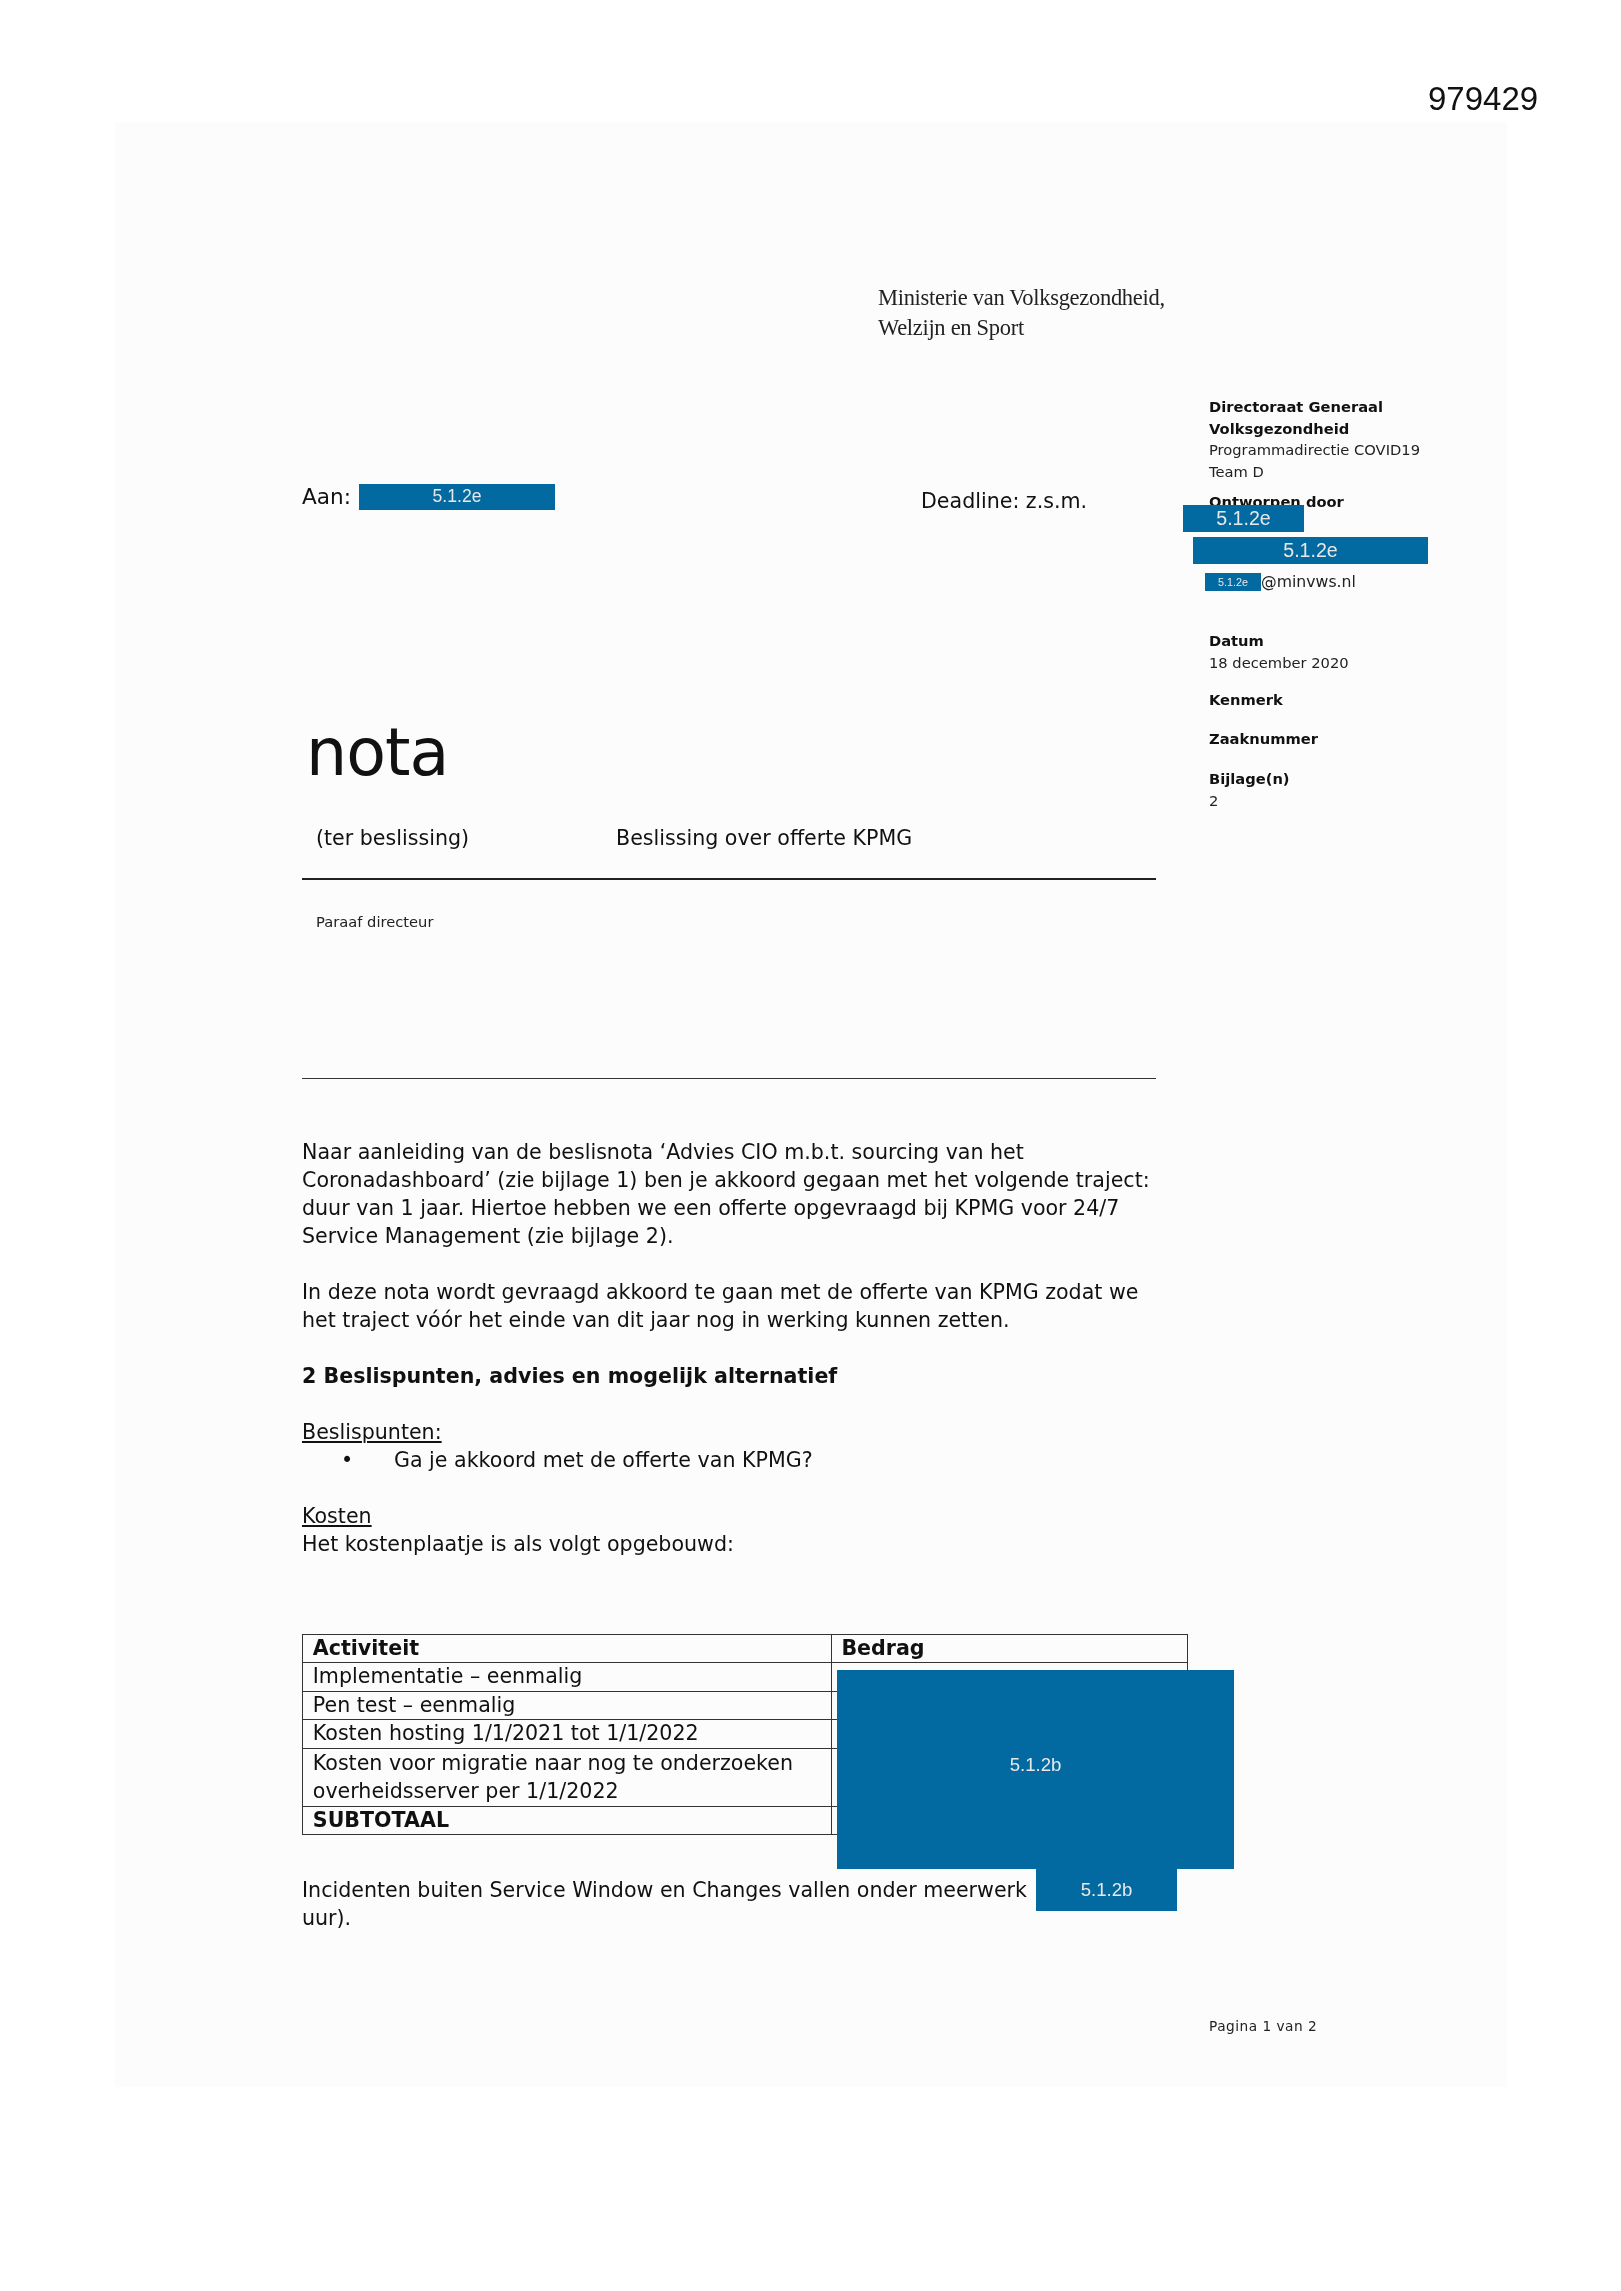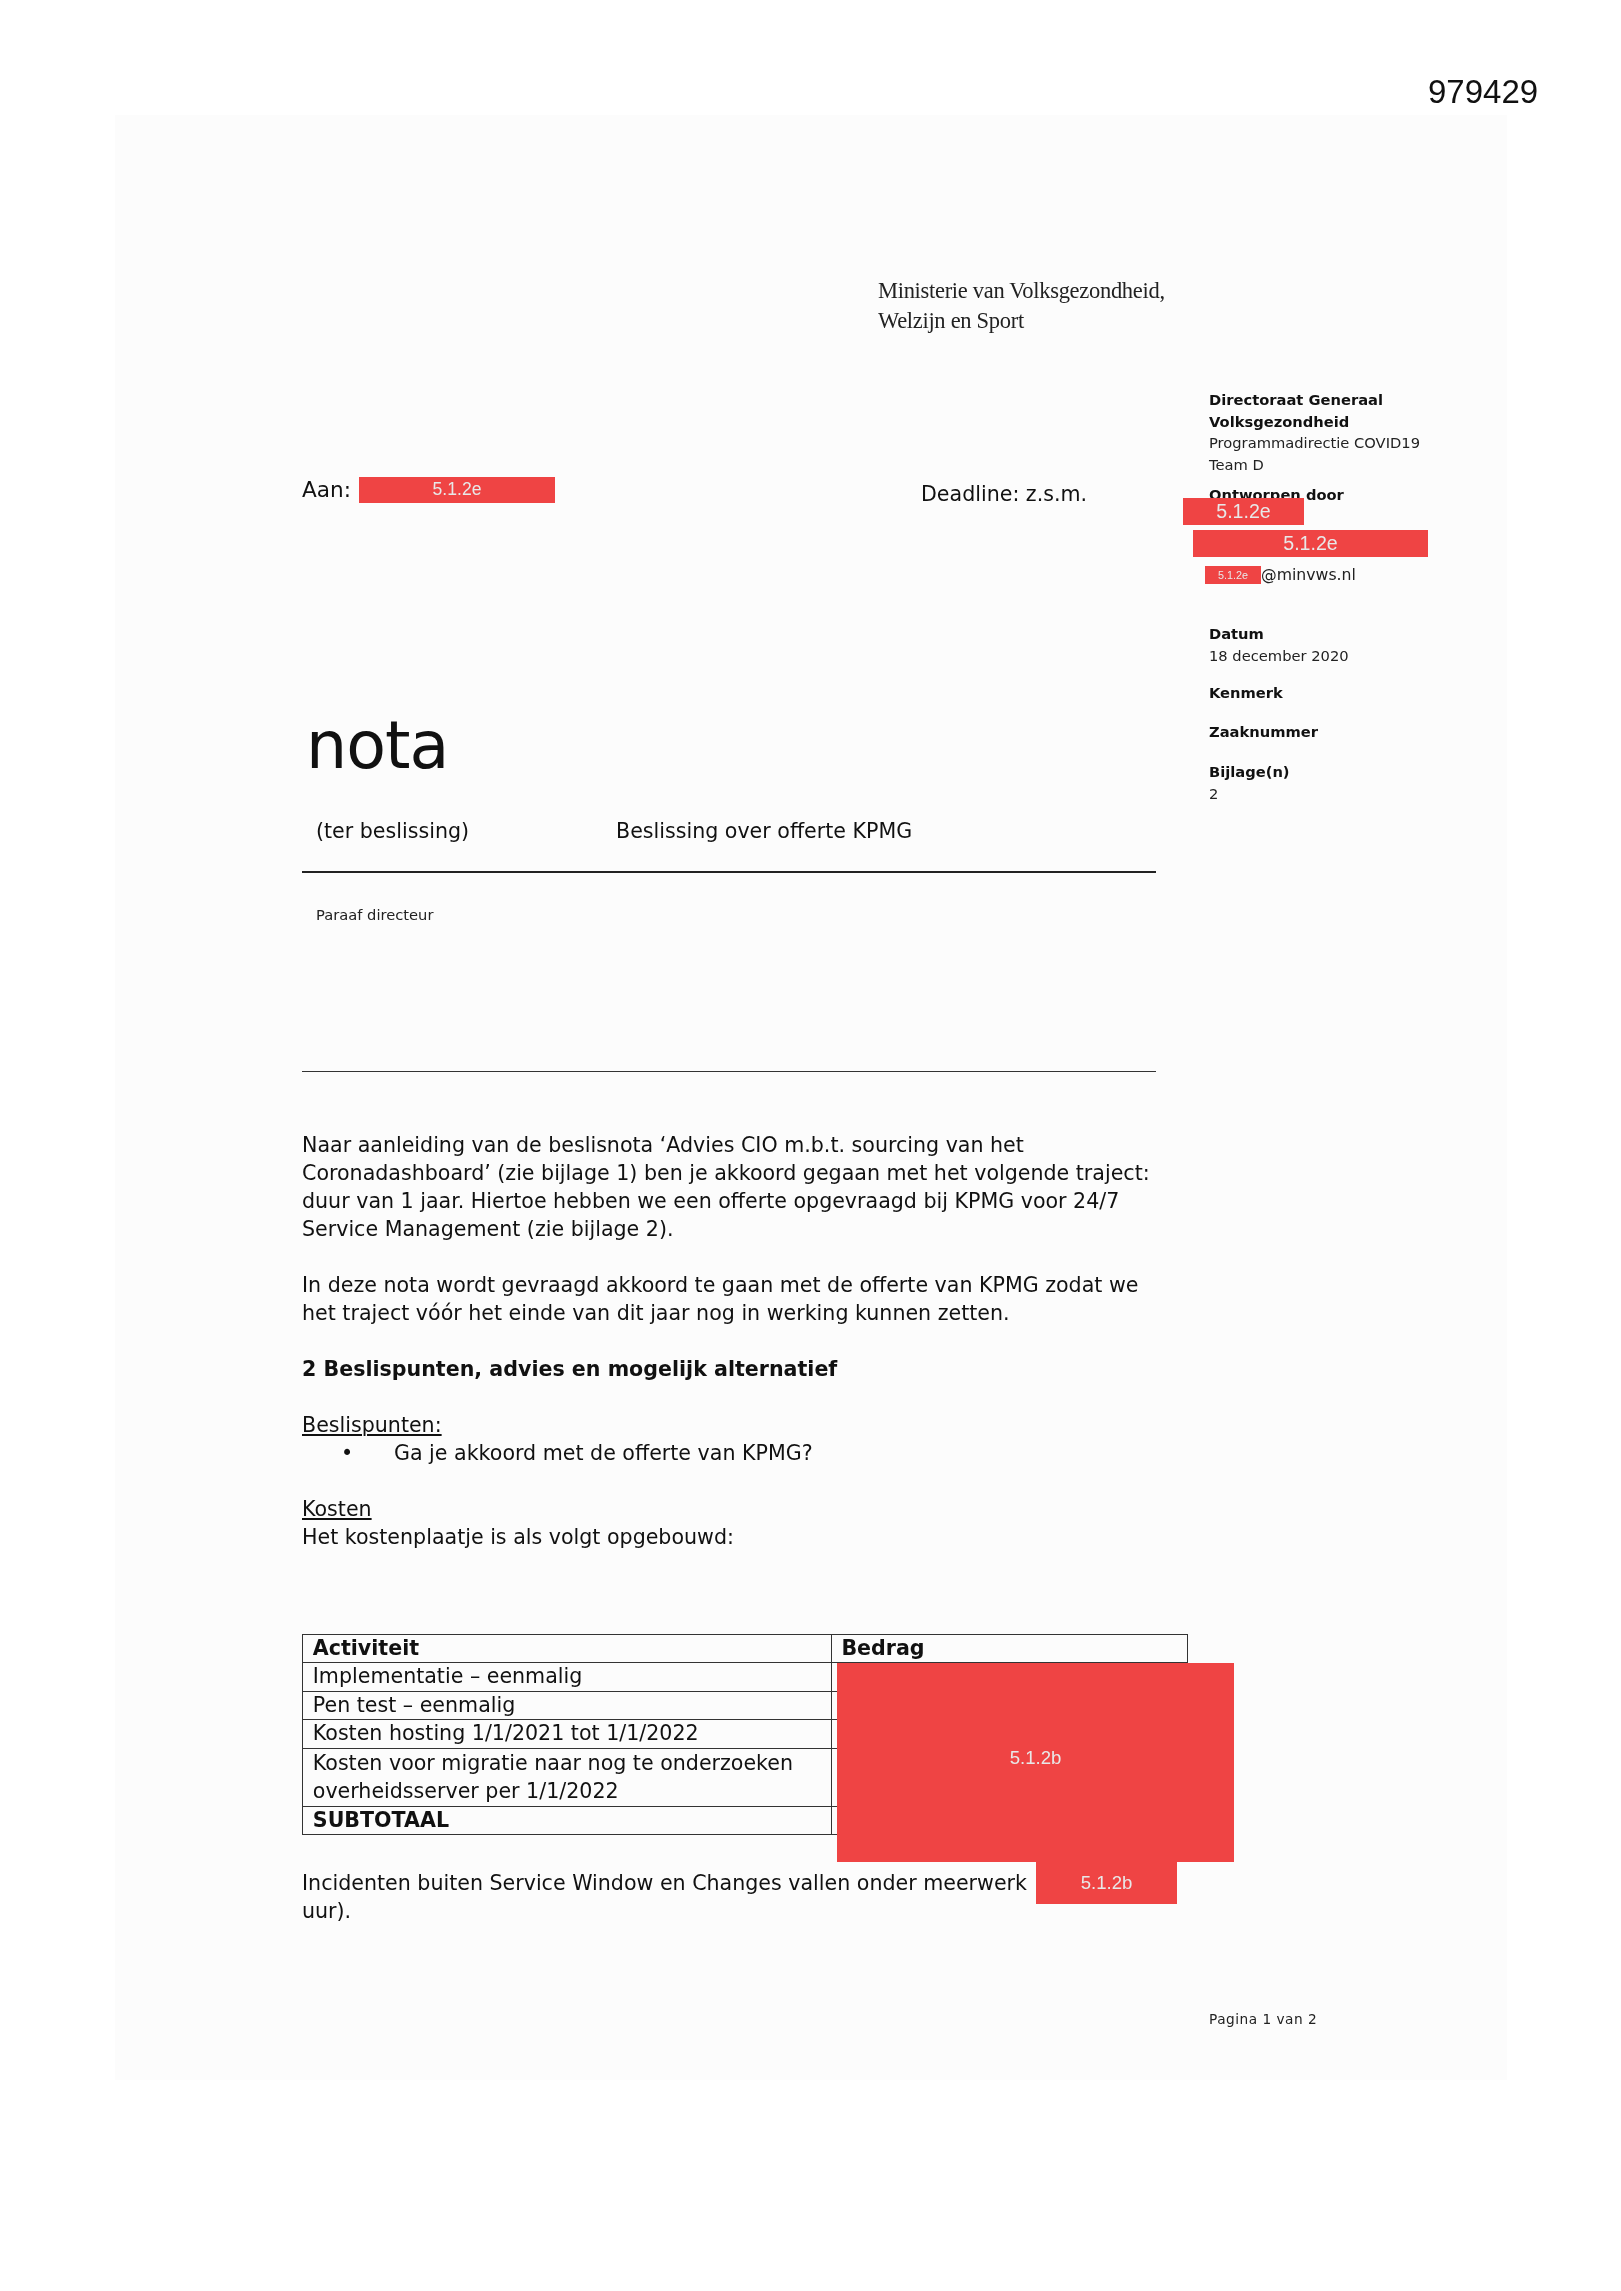--- a/index.html
+++ b/index.html
@@ -1,32 +1,32 @@
 <!DOCTYPE html>
 <html><head>
 <meta charset="utf-8">
 <style>
   html, body { margin: 0; padding: 0; }
   body {
     width: 1621px; height: 2292px; position: relative; overflow: hidden;
     background: #ffffff; color: #111;
     font-family: "DejaVu Sans", sans-serif;
   }
-  .abs { position: absolute; }
+  .abs { position: absolute; margin-top: 7px; }
   .scan {
     left: 115px; top: 115px; width: 1392px; height: 1965px;
     background: #fcfcfc;
   }
   .doc-id { left: 1428px; top: 73px; font-family: "Liberation Sans", sans-serif; font-size: 33px; color: #111; }
   .ministry {
     left: 878px; top: 276px; font-family: Liberation Serif, serif;
     font-size: 22.5px; line-height: 30px; color: #222; letter-spacing: -0.3px;
   }
   .redact {
-    background: #ef4444; color: #e8e8e8; text-align: center;
+    background: #0369a1; color: #e8e8e8; text-align: center;
     font-family: "Liberation Sans", sans-serif;
   }
   .side { left: 1209px; font-size: 14.7px; line-height: 21.6px; color: #222; }
   .side b { font-weight: bold; color: #111; }
   .lbl { font-size: 20.6px; color: #111; }
   .title { left: 306px; top: 708px; font-size: 65px; color: #111; letter-spacing: -1px; font-family: "DejaVu Sans", sans-serif; font-weight: normal; }
   .rule { background: #222; height: 2px; }
   .body-text { left: 302px; width: 882px; font-size: 20.6px; line-height: 28px; color: #111; }
   h2.sec { margin: 0; font-size: 20.6px; font-weight: bold; }
   .u { text-decoration: underline; }

